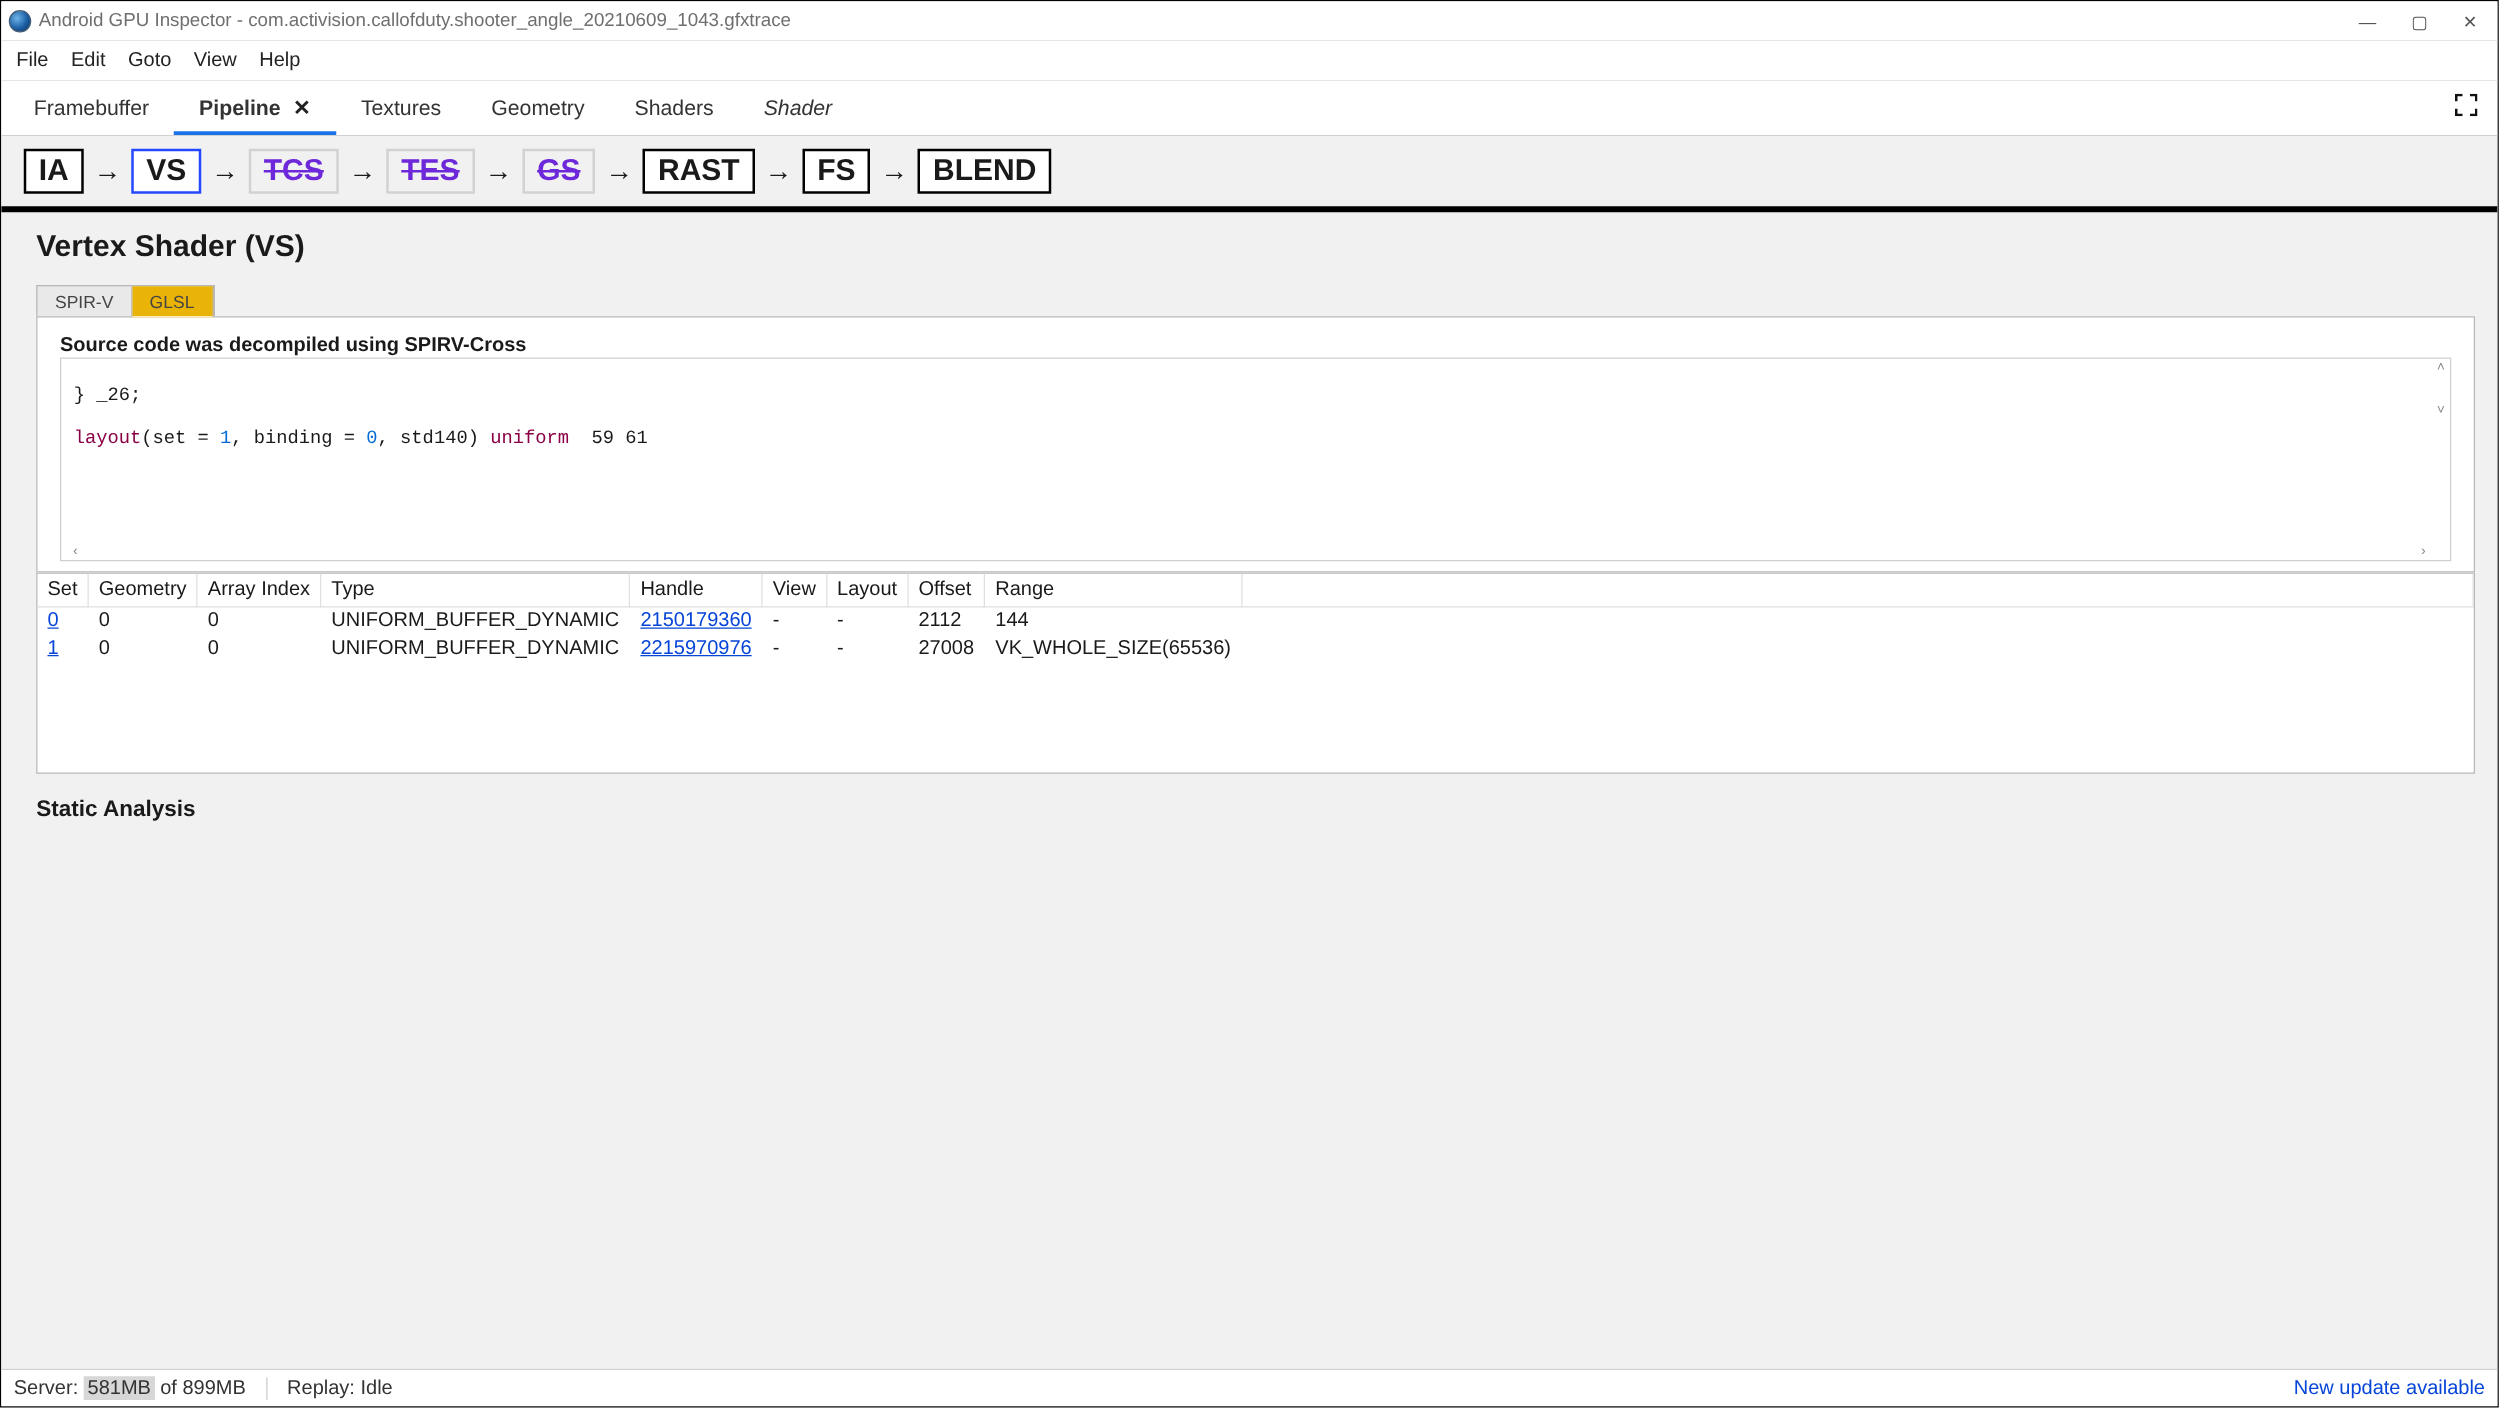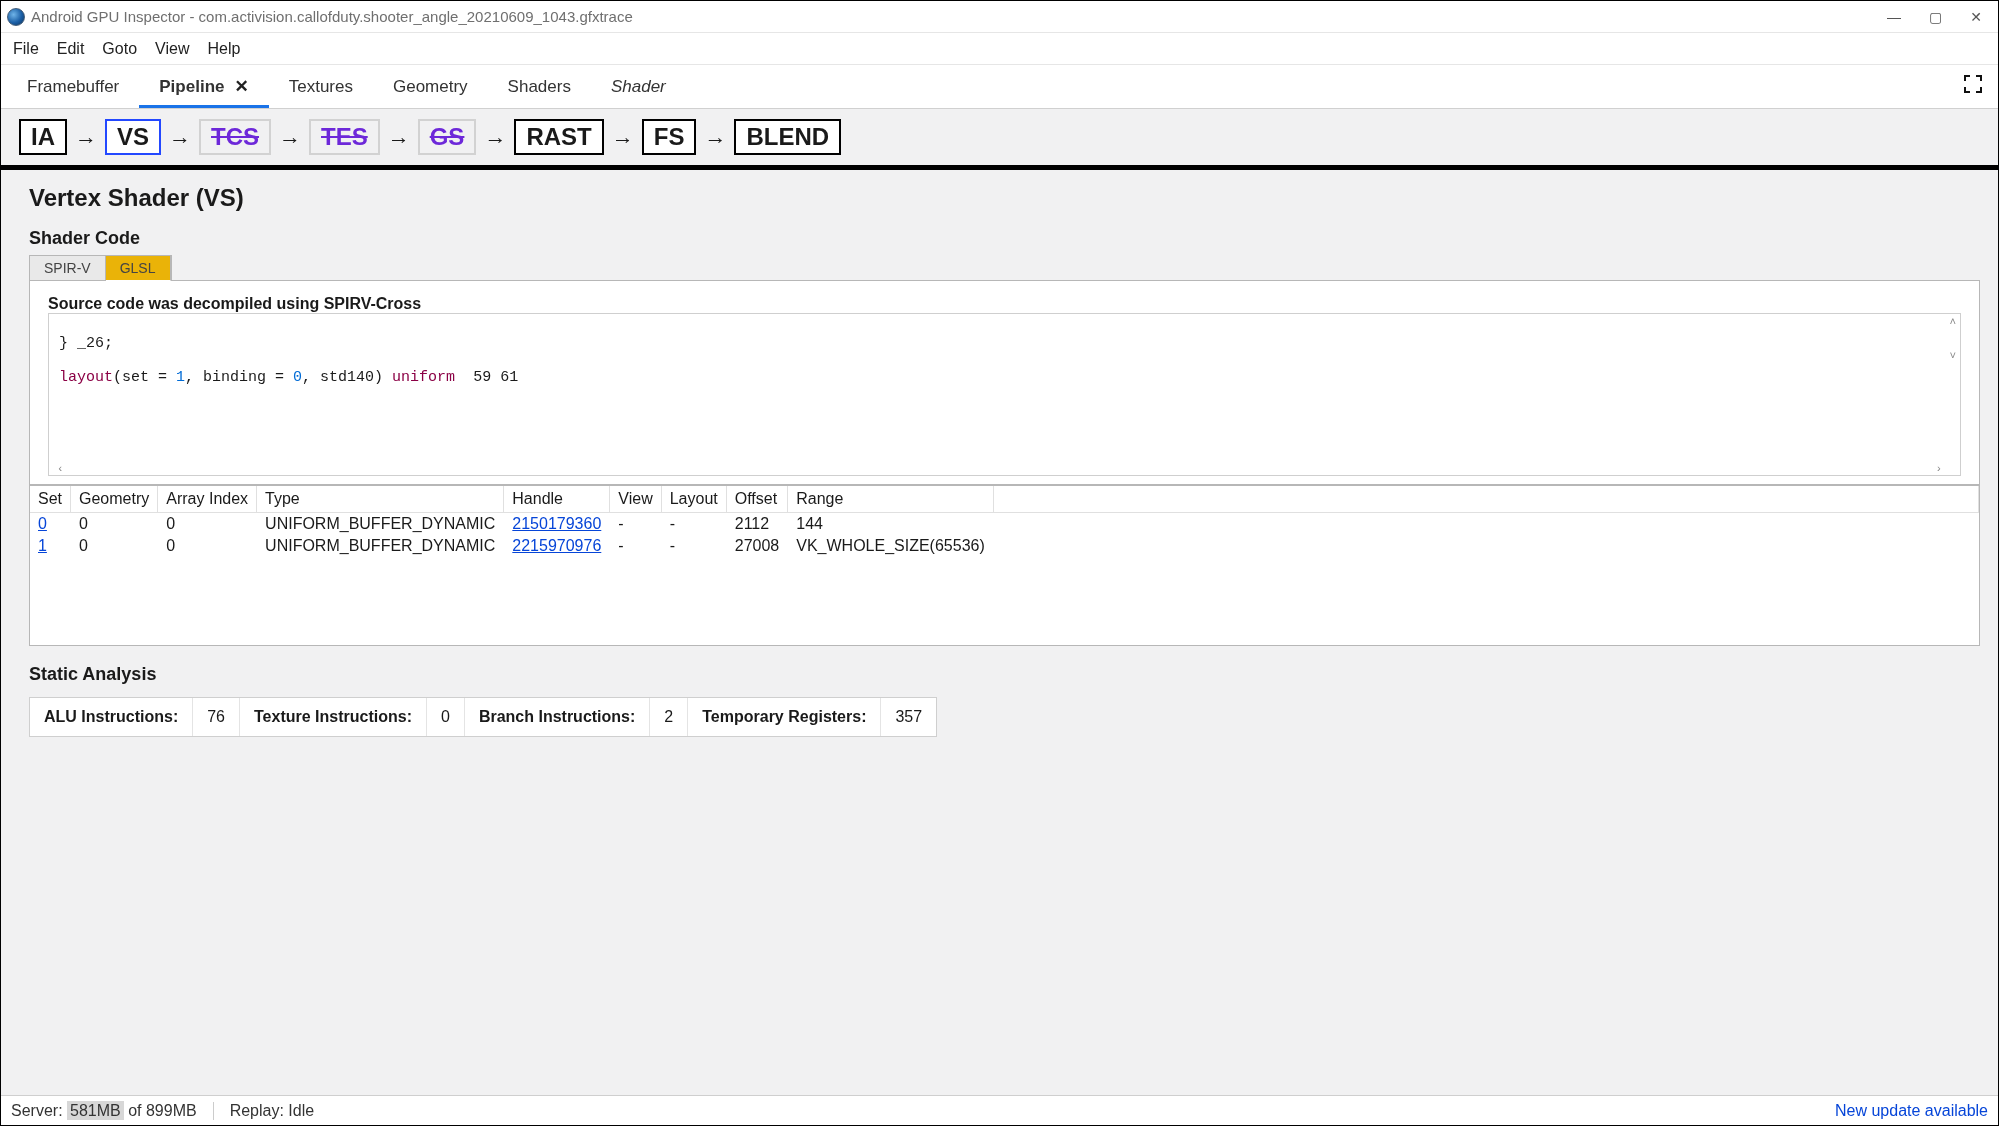--- a/index.html
+++ b/index.html
@@ -272,21 +272,20 @@
   <div class="stage">RAST</div>
   <span class="arrow">→</span>
   <div class="stage">FS</div>
   <span class="arrow">→</span>
   <div class="stage">BLEND</div>
 </div>
 
 <div class="content">
   <div class="section-title">Vertex Shader (VS)</div>
 
-  <div class="subsection-title">Shader Code</div>
   <div class="code-tabs">
     <div class="ct">SPIR-V</div>
     <div class="ct active">GLSL</div>
   </div>
   <div class="code-panel">
     <div class="decompile-note">Source code was decompiled using SPIRV-Cross</div>
     <div class="code-area">
 <span>} _26;</span>
 
 <span class="kw">layout</span><span>(set = </span><span class="num">1</span><span>, binding = </span><span class="num">0</span><span>, std140) </span><span class="kw">uniform</span><span>  59 61</span>
@@ -348,30 +347,20 @@
             <td colspan="10"></td>
           </tr>
         <tr class="empty">
             <td colspan="10"></td>
           </tr>
       </tbody>
     </table>
   </div>
 
   <div class="subsection-title">Static Analysis</div>
-  <div class="stat-row">
-    <div class="cell lbl">ALU Instructions:</div>
-    <div class="cell">76</div>
-    <div class="cell lbl">Texture Instructions:</div>
-    <div class="cell">0</div>
-    <div class="cell lbl">Branch Instructions:</div>
-    <div class="cell">2</div>
-    <div class="cell lbl">Temporary Registers:</div>
-    <div class="cell">357</div>
-  </div>
 </div>
 
 <div class="statusbar">
   <span class="srv-mem">
     <span>Server: </span><span class="used">581MB</span><span> of 899MB</span>
   </span>
   <span class="sep"></span>
   <span><span>Replay: </span><span>Idle</span></span>
   <span class="flex"></span>
   <span class="update">New update available</span>

